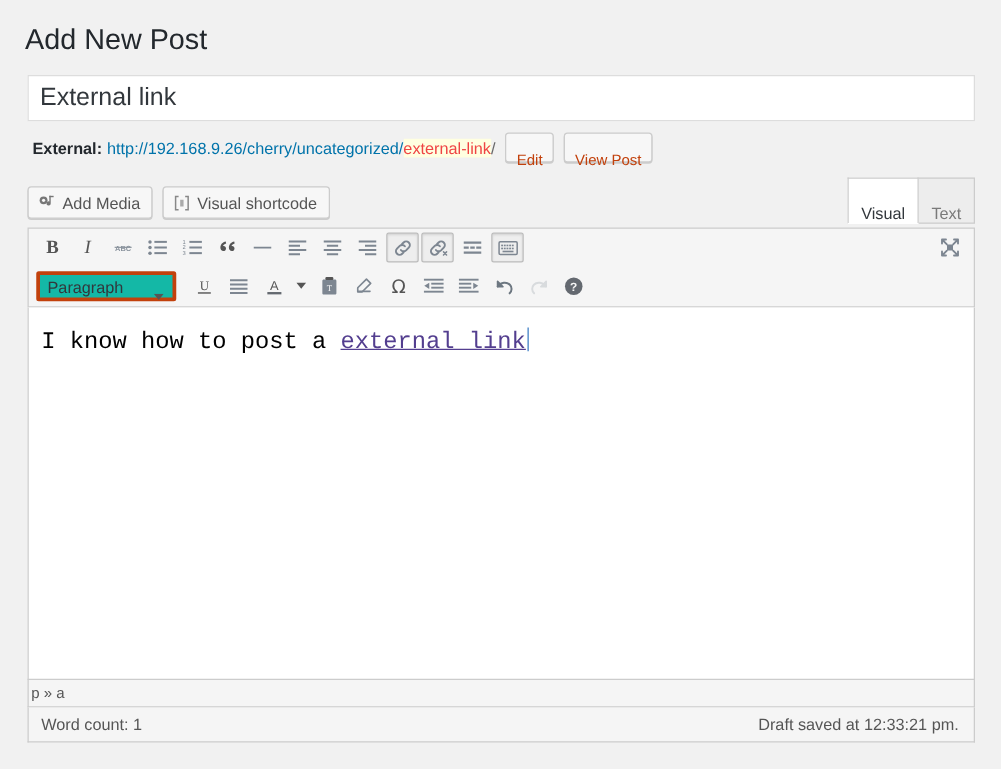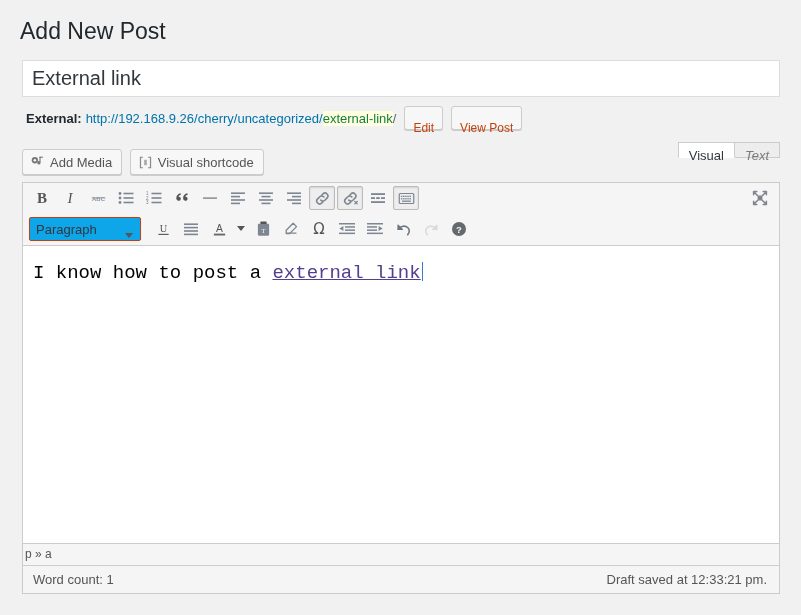--- a/index.html
+++ b/index.html
@@ -72,21 +72,21 @@
     font-weight: bold;
     color: #23282d;
     margin-right: 4px;
   }
   #permalink-url {
     color: #0073aa;
     text-decoration: none;
   }
   #permalink-slug {
     background: #ffffe0;
-    color: #15803d;
+    color: #ef4444;
   }
   .sm-btn {
     display: inline-block;
     border: 1px solid #ccc;
     background: #f7f7f7;
     color: #c2410c;
     border-radius: 3px;
     font-size: 12px;
     line-height: 20px;
     height: 22px;
@@ -136,39 +136,38 @@
   #editor-tabs {
     position: absolute;
     right: 0;
     top: 0;
     display: flex;
     align-items: flex-end;
   }
   .ed-tab {
     font-size: 13px;
     line-height: 18px;
-    height: 16px;
-    padding: 4px 10px 0;
+    height: 37px;
+    padding: 19px 10px 0;
     border: 1px solid #ccc;
     box-sizing: border-box;
     cursor: pointer;
     margin-left: -1px;
     position: relative;
   }
   .ed-tab.active {
     background: #fff;
     border-bottom-color: #fff;
     color: #32373c;
     z-index: 2;
   }
   .ed-tab.inactive {
     background: #ededed;
     border-bottom-color: #ccc;
     color: #7a7a7a;
-    font-style: italic;
   }
 
   
   #toolbar-box {
     border: 1px solid #ccc;
     background: #f5f5f5;
     position: relative;
     box-sizing: border-box;
   }
   .tb-row {
@@ -209,22 +208,22 @@
   .tb-italic {
     font-size: 15px;
     font-style: italic;
     font-family: "Liberation Serif", serif;
   }
 
   
   #format-select {
     width: 112px;
     height: 24px;
-    border: 1px solid #c2410c;
-    background: #0ea5e9;
+    border: 3px solid #c2410c;
+    background: #14b8a6;
     border-radius: 2px;
     font-size: 13px;
     color: #32373c;
     display: flex;
     align-items: center;
     padding: 0 6px;
     box-sizing: border-box;
     margin-right: 9px;
     cursor: pointer;
     position: relative;

